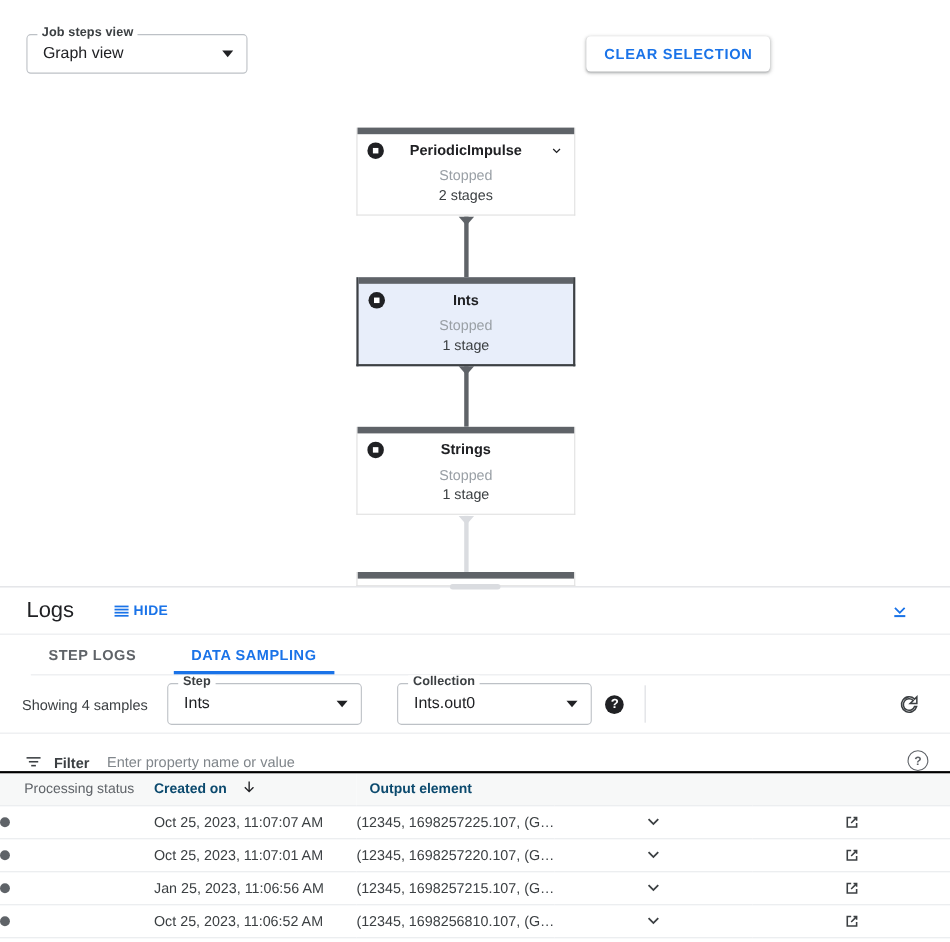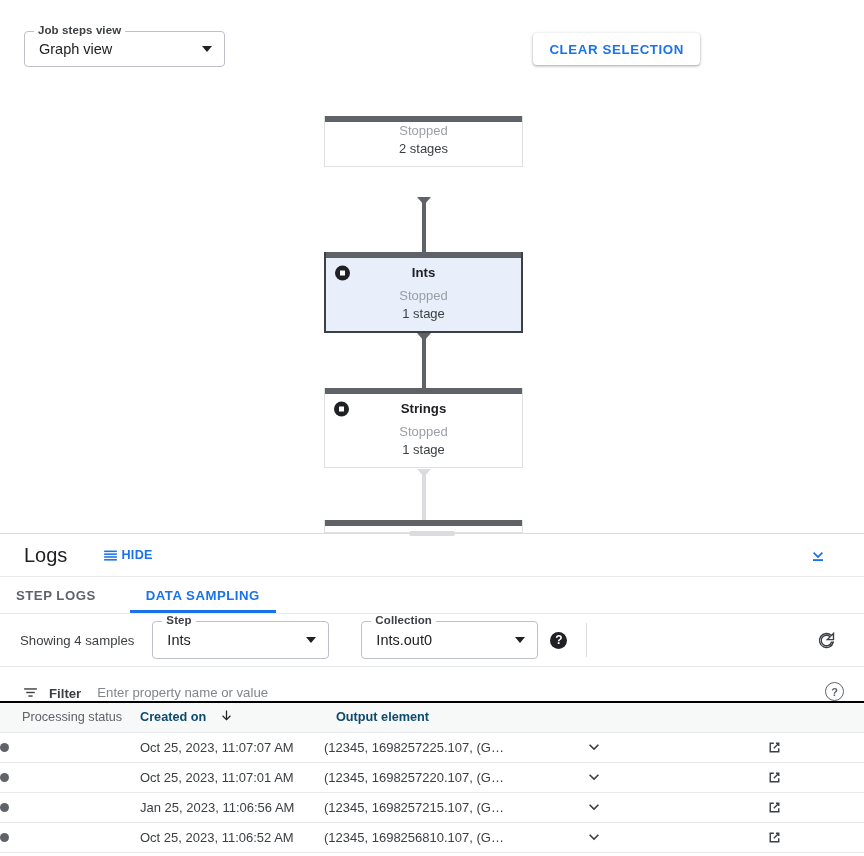--- a/index.html
+++ b/index.html
@@ -244,20 +244,21 @@
     justify-content: center;
     cursor: pointer;
   }
 
   #logs-tabs {
     position: relative;
     height: 36px;
     border-bottom: 1px solid #e8eaed;
     display: flex;
     align-items: stretch;
+    margin-left: 28px;
   }
   .tab {
     display: flex;
     align-items: center;
     padding: 0 16px;
     font-size: 13.2px;
     font-weight: bold;
     letter-spacing: .5px;
     color: #5f6368;
     cursor: pointer;
@@ -431,20 +432,29 @@
   <div class="select-field" id="job-steps-view-select">
     <span class="select-label">Job steps view</span>
     <span class="select-value">Graph view</span>
     <span class="caret"></span>
   </div>
 
   <button id="clear-selection-button">CLEAR SELECTION</button>
 
   <div class="node" id="node-periodicimpulse">
     <div class="node-topbar"></div>
+    <div class="node-head">
+      <span class="stop-icon"></span>
+      <span class="node-title">PeriodicImpulse</span>
+      <span class="node-chevron">
+        <svg width="14" height="14" viewBox="0 0 24 24">
+            <path d="M7.4 8.6 12 13.2l4.6-4.6L18 10l-6 6-6-6z" fill="#202124"></path>
+          </svg>
+      </span>
+    </div>
     <div class="node-status">Stopped</div>
     <div class="node-stages">2 stages</div>
   </div>
 
   <div class="edge" id="edge-1">
       <span class="arrow-up"></span>
     </div>
 
   <div class="node selected" id="node-ints">
     <div class="node-topbar"></div>

